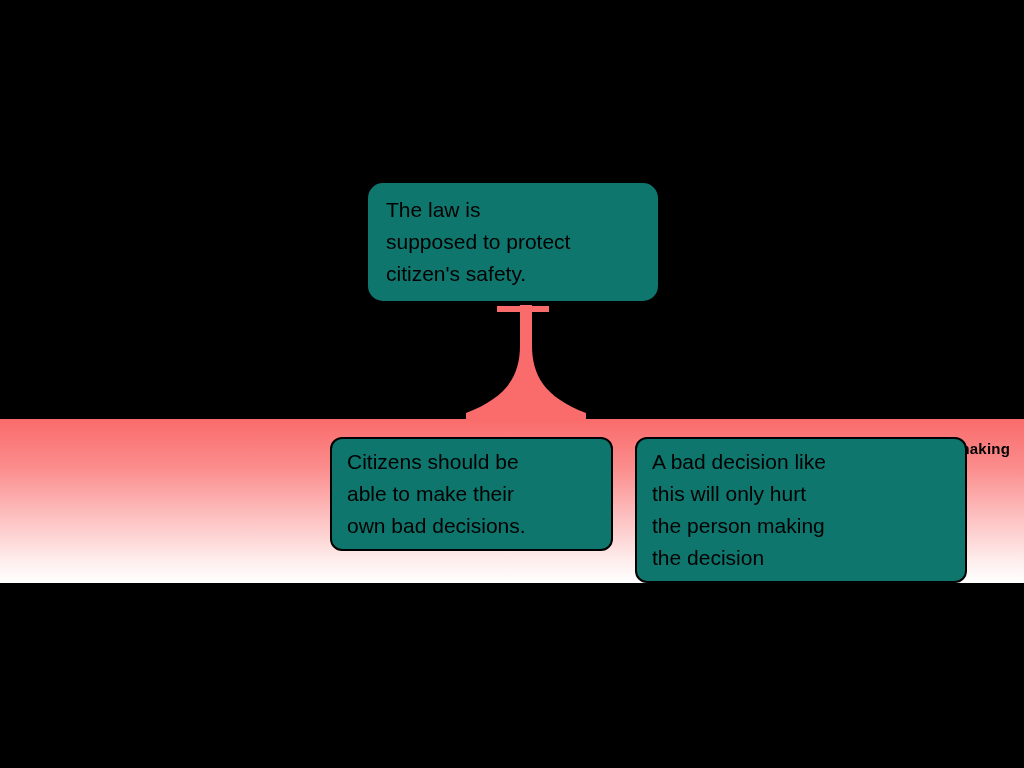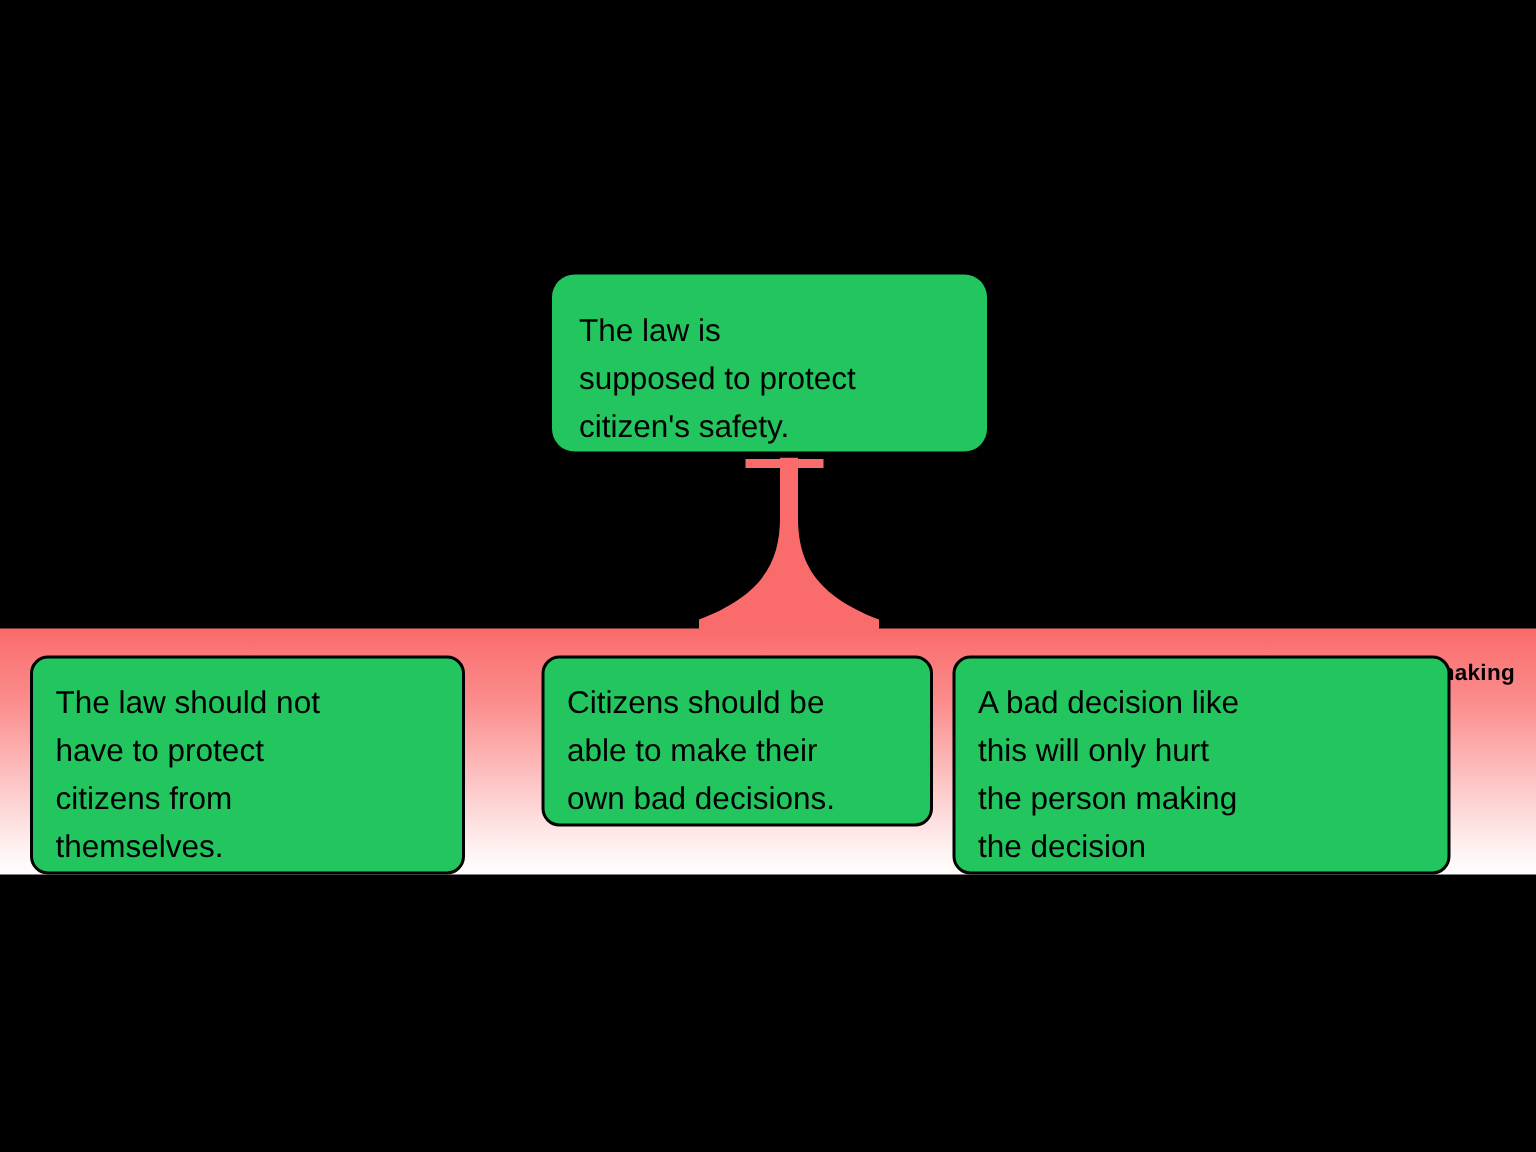--- a/index.html
+++ b/index.html
@@ -54,24 +54,24 @@
     top: 306px;
     width: 52px;
     height: 6px;
     background: #fa6b6b;
   }
 
   
   .node {
     position: absolute;
     box-sizing: border-box;
-    background: #22c55e;
+    background: #0f766e;
     color: #000000;
     display: flex;
-    align-items: flex-end;
+    align-items: center;
   }
 
   .node-text {
     display: block;
     font-size: 21px;
     line-height: 32px;
     color: #000000;
     white-space: pre-line;
   }
 
@@ -86,21 +86,21 @@
   }
 
   
   .node-child {
     border: 2px solid #000000;
     border-radius: 12px;
     padding: 0 0 0 15px;
   }
 
   .child-1 { left: 20px;  top: 437px; width: 290px; height: 146px; }
-  .child-2 { left: 330px; top: 437px; width: 261px; height: 114px; margin-left: 31px; }
+  .child-2 { left: 330px; top: 437px; width: 283px; height: 114px; }
   .child-3 { left: 635px; top: 437px; width: 332px; height: 146px; }
 </style>
 </head>
 <body>
 
 <div id="canvas">
 
   <div class="band"></div>
 
   <div class="band-label">making</div>
@@ -112,26 +112,20 @@
       <path d="M 54 0 L 66 0 L 66 40 C 66 70 78 92 120 108 L 120 116 L 0 116 L 0 108 C 42 92 54 70 54 40 Z" fill="#fa6b6b"></path>
     </svg>
   </div>
 
   <div class="node node-root">
     <span class="node-text">The law is
 supposed to protect
 citizen's safety.</span>
   </div>
 
-  <div class="node node-child child-1">
-    <span class="node-text">The law should not
-have to protect
-citizens from
-themselves.</span>
-  </div>
 
   <div class="node node-child child-2">
     <span class="node-text">Citizens should be
 able to make their
 own bad decisions.</span>
   </div>
 
   <div class="node node-child child-3">
     <span class="node-text">A bad decision like
 this will only hurt

